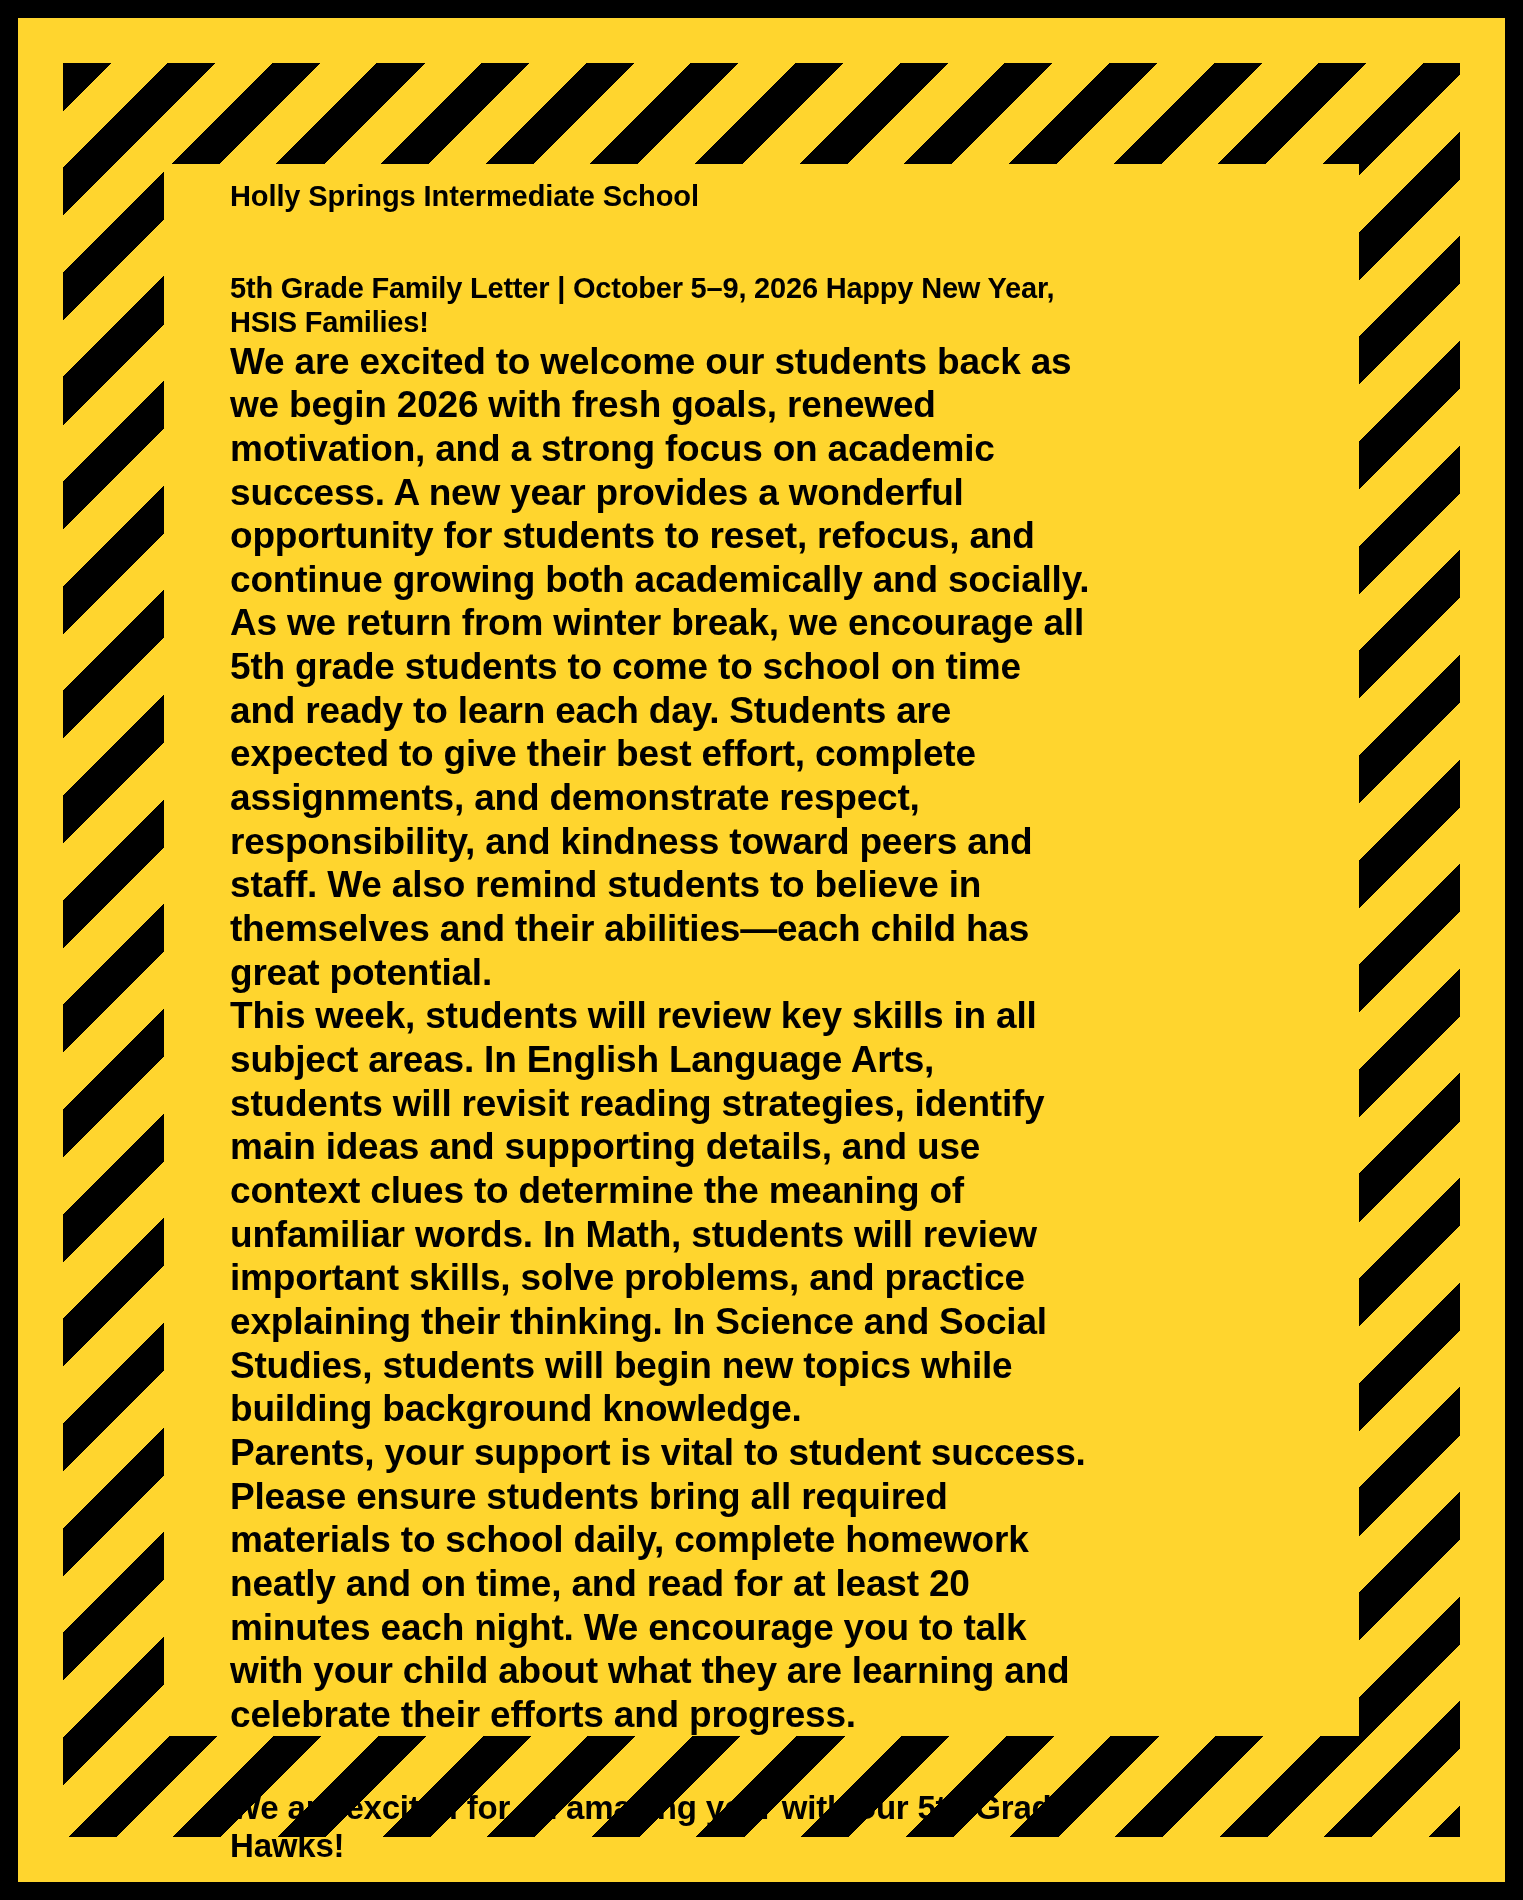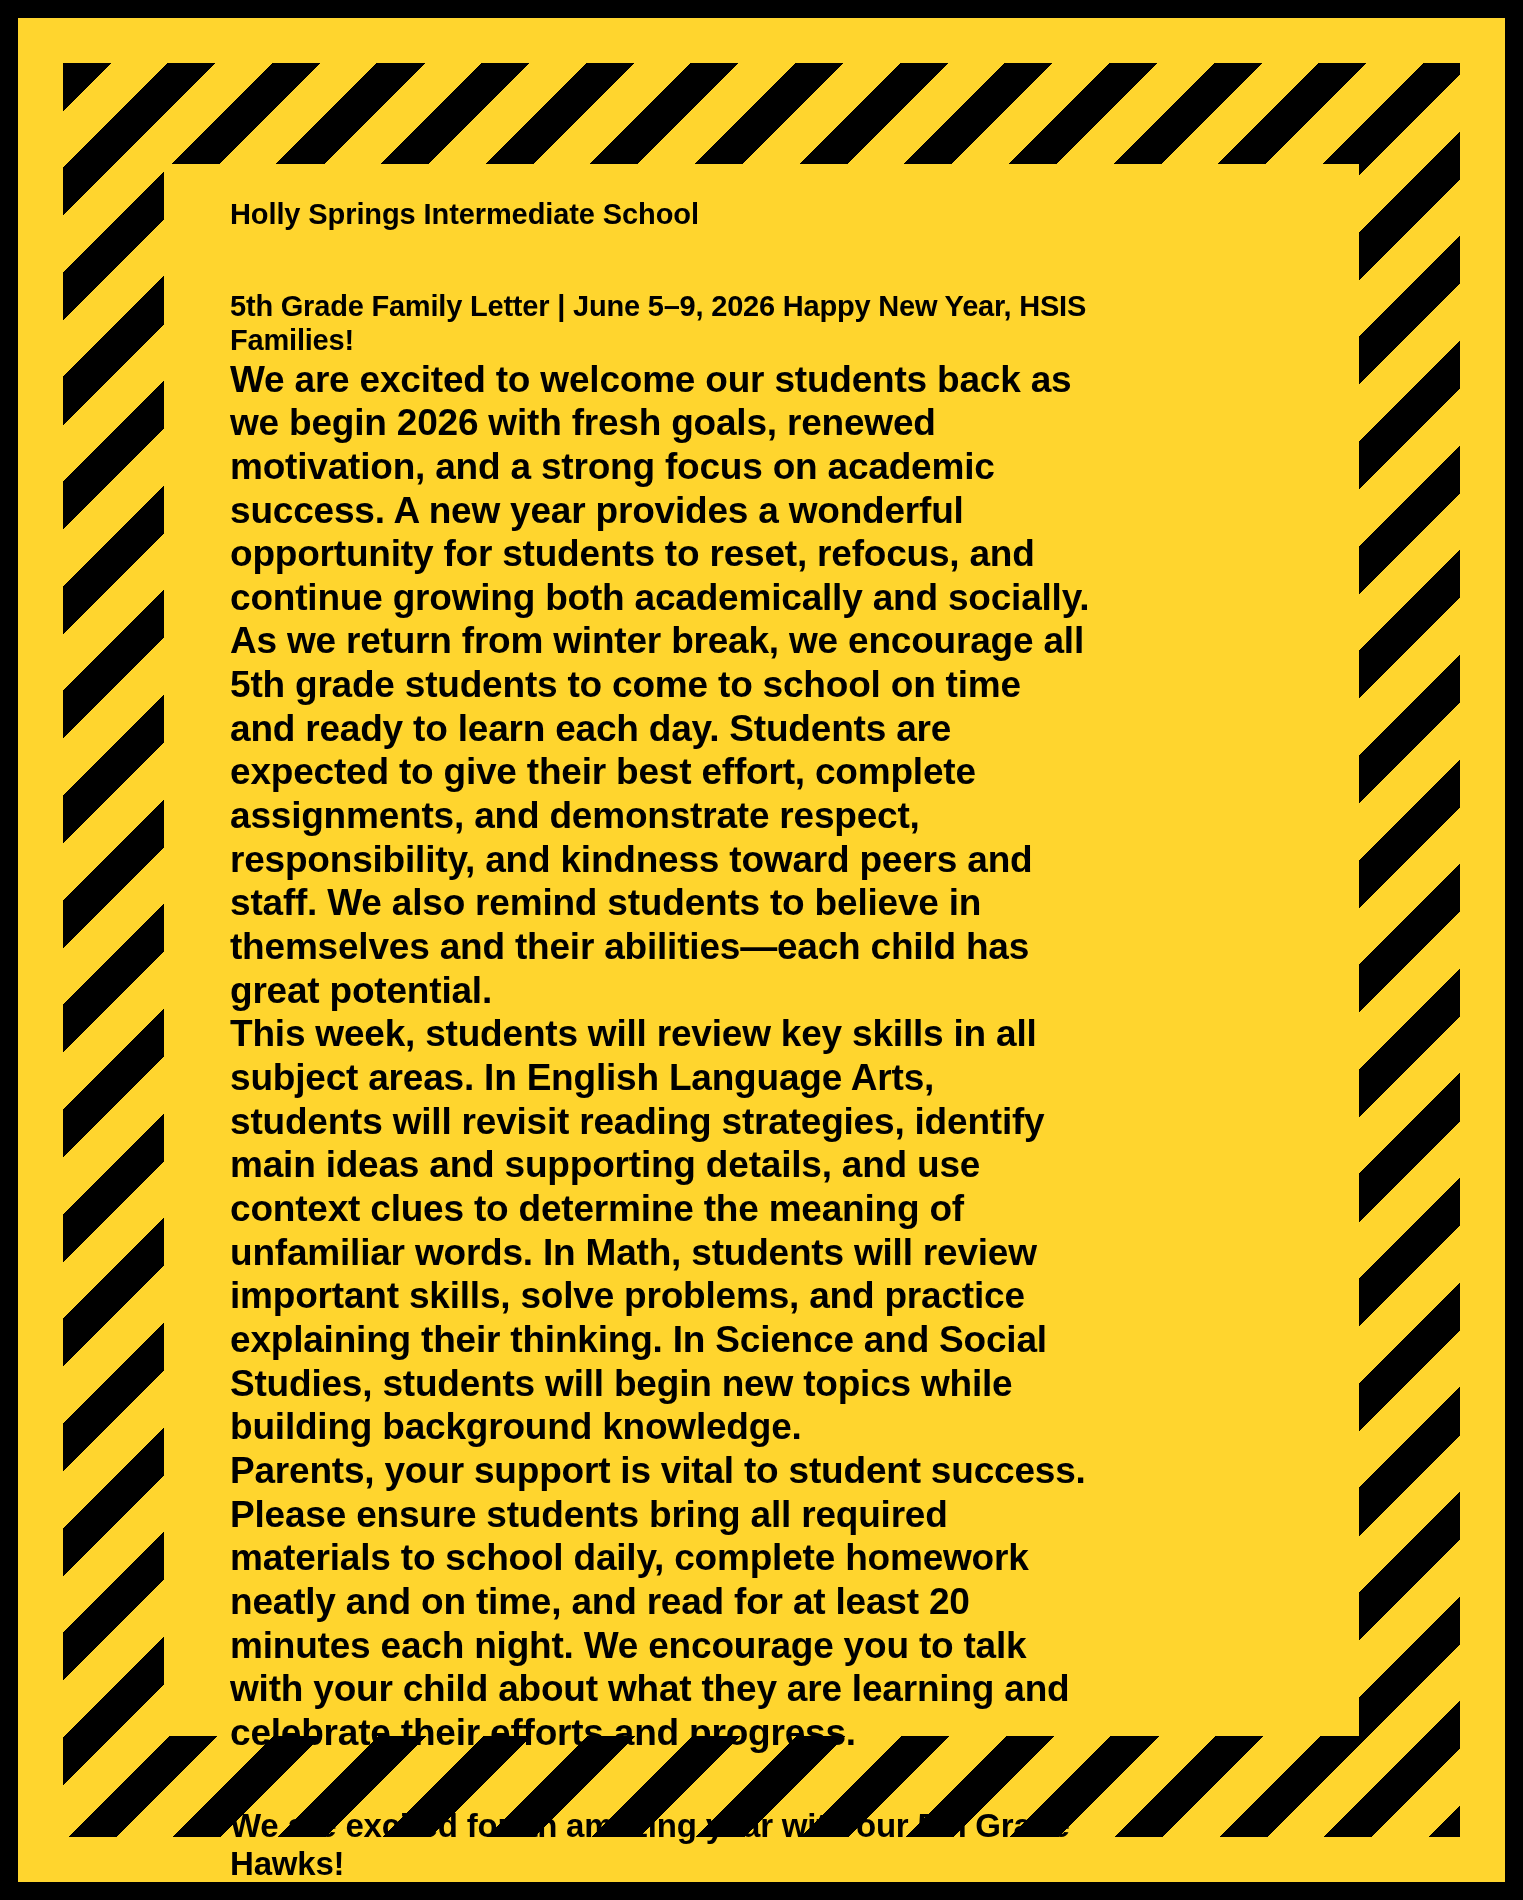--- a/index.html
+++ b/index.html
@@ -43,21 +43,21 @@
     right: 146px;
     bottom: 146px;
     background: #FFD52E;
     pointer-events: none;
   }
 
   
   .letter {
     position: absolute;
     left: 212px;
-    top: 178px;
+    top: 160px;
     width: 862px;
     font-family: "Liberation Sans Narrow", "Liberation Sans", "DejaVu Sans", sans-serif;
     font-weight: bold;
     color: #000000;
     -webkit-font-smoothing: antialiased;
   }
 
   .letter-title {
     font-size: 29px;
     line-height: 1.28;
@@ -91,21 +91,21 @@
 
 <div class="page">
 
   <div class="hazard-frame"></div>
   <div class="hazard-inner-mask"></div>
 
   <div class="letter">
 
     <div class="letter-title">Holly Springs Intermediate School</div>
 
-    <div class="letter-heading">5th Grade Family Letter | June 5–9, 2026 Happy New Year, HSIS Families!</div>
+    <div class="letter-heading">5th Grade Family Letter | October 5–9, 2026 Happy New Year, HSIS Families!</div>
 
     <div class="letter-para">We are excited to welcome our students back as we begin 2026 with fresh goals, renewed motivation, and a strong focus on academic success. A new year provides a wonderful opportunity for students to reset, refocus, and continue growing both academically and socially.</div>
 
     <div class="letter-para">As we return from winter break, we encourage all 5th grade students to come to school on time and ready to learn each day. Students are expected to give their best effort, complete assignments, and demonstrate respect, responsibility, and kindness toward peers and staff. We also remind students to believe in themselves and their abilities—each child has great potential.</div>
 
     <div class="letter-para">This week, students will review key skills in all subject areas. In English Language Arts, students will revisit reading strategies, identify main ideas and supporting details, and use context clues to determine the meaning of unfamiliar words. In Math, students will review important skills, solve problems, and practice explaining their thinking. In Science and Social Studies, students will begin new topics while building background knowledge.</div>
 
     <div class="letter-para">Parents, your support is vital to student success. Please ensure students bring all required materials to school daily, complete homework neatly and on time, and read for at least 20 minutes each night. We encourage you to talk with your child about what they are learning and celebrate their efforts and progress.</div>
 
 

